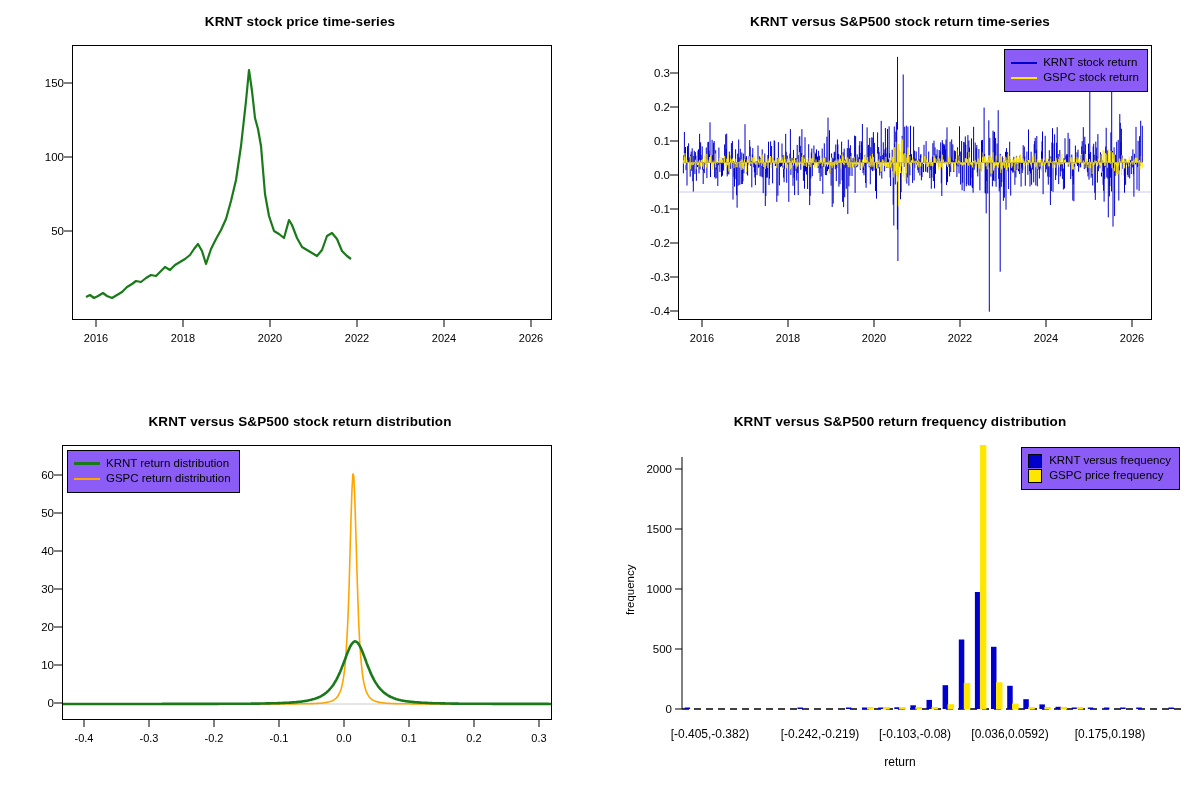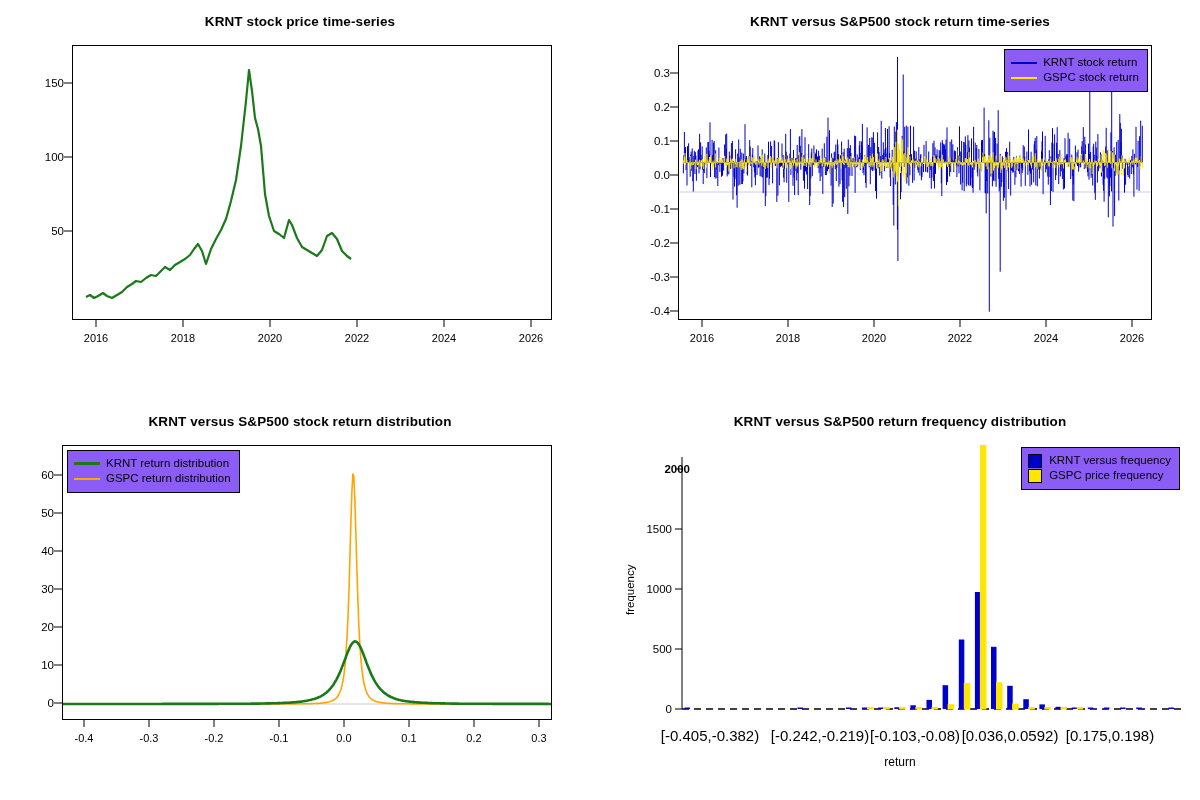--- a/index.html
+++ b/index.html
@@ -95,21 +95,21 @@
   }
   .ylab-rot {
     position: absolute;
     font-size: 11.5px;
     transform-origin: 0 0;
     transform: rotate(-90deg);
     white-space: nowrap;
   }
   .hist-tick {
     position: absolute;
-    font-size: 15px;
+    font-size: 12px;
     transform: translateX(-50%);
     white-space: nowrap;
   }
 </style>
 </head>
 <body>
 
 <div class="grid">
 
   <div class="panel">
@@ -2085,21 +2085,21 @@
       <line x1="1" y1="264" x2="8" y2="264" stroke="#000" stroke-width="1"></line>
       <line x1="1" y1="204" x2="8" y2="204" stroke="#000" stroke-width="1"></line>
       <line x1="1" y1="144" x2="8" y2="144" stroke="#000" stroke-width="1"></line>
       <line x1="1" y1="84" x2="8" y2="84" stroke="#000" stroke-width="1"></line>
       <line x1="1" y1="24" x2="8" y2="24" stroke="#000" stroke-width="1"></line>
     </svg>
     <div class="tick-y" style="left:42px; top:309px; width:30px;">0</div>
     <div class="tick-y" style="left:38px; top:249px; width:34px;">500</div>
     <div class="tick-y" style="left:32px; top:189px; width:40px;">1000</div>
     <div class="tick-y" style="left:32px; top:129px; width:40px;">1500</div>
-    <div class="tick-y" style="left:50px; top:69px; width:40px;font-weight:bold;">2000</div>
+    <div class="tick-y" style="left:32px; top:69px; width:40px;">2000</div>
     <div class="ylab-rot" style="left:24px; top:215px;">frequency</div>
 
     <div class="hist-tick" style="left:110px; top:327px;">[-0.405,-0.382)</div>
     <div class="hist-tick" style="left:220px; top:327px;">[-0.242,-0.219)</div>
     <div class="hist-tick" style="left:315px; top:327px;">[-0.103,-0.08)</div>
     <div class="hist-tick" style="left:410px; top:327px;">[0.036,0.0592)</div>
     <div class="hist-tick" style="left:510px; top:327px;">[0.175,0.198)</div>
     <div class="axis-label" style="left:0; top:355px; width:600px; text-align:center;">return</div>
   </div>
 

